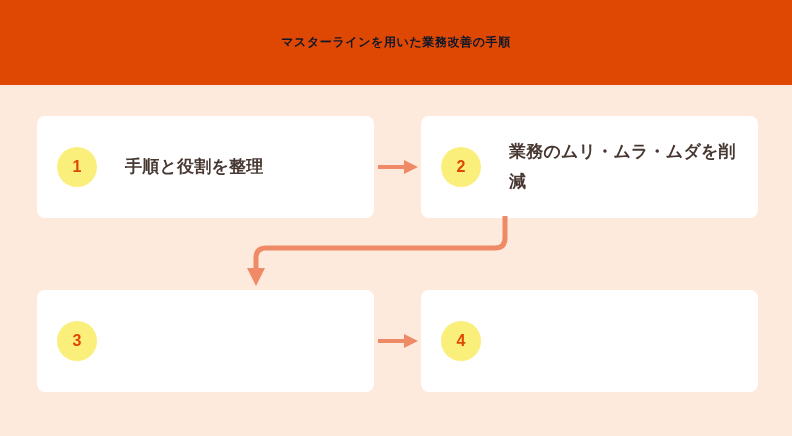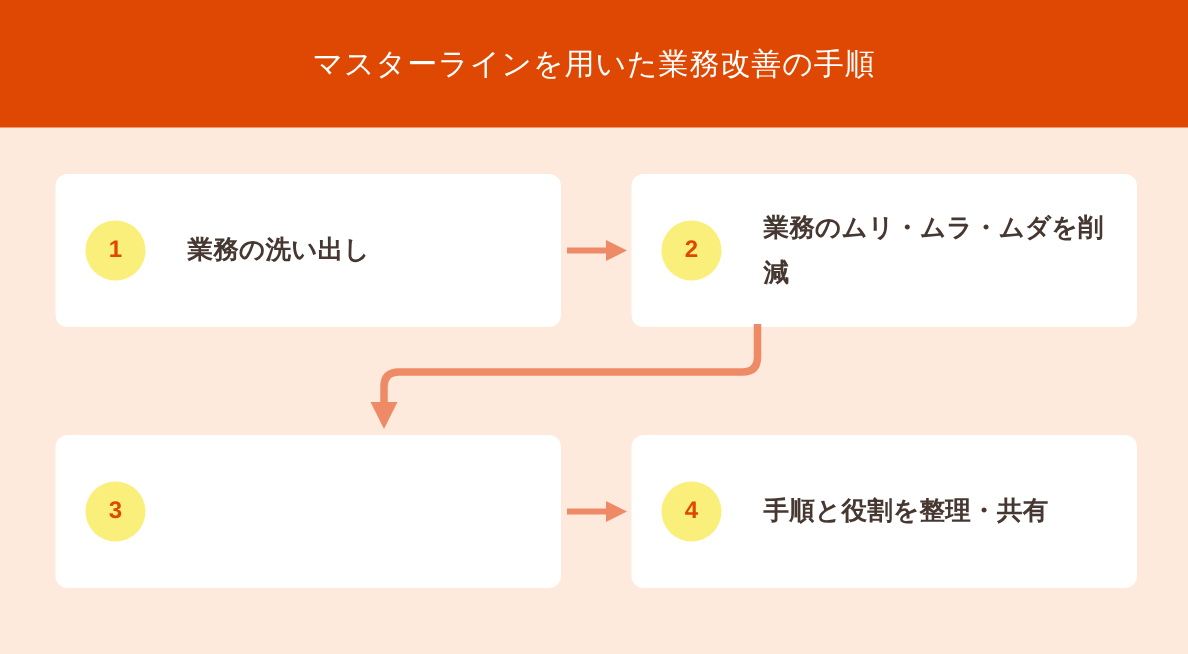--- a/index.html
+++ b/index.html
@@ -30,23 +30,23 @@
     left: 0;
     top: 0;
     width: 792px;
     height: 85px;
     background: #df4803;
     display: flex;
     align-items: center;
     justify-content: center;
   }
   .header-title {
-    color: #ffffff;
-    font-size: 20px;
-    font-weight: normal;
+    color: #0f172a;
+    font-size: 12px;
+    font-weight: bold;
     letter-spacing: 0.6px;
     line-height: 1.2;
     white-space: nowrap;
   }
 
   
   .card {
     position: absolute;
     background: #ffffff;
     border-radius: 8px;
@@ -114,35 +114,34 @@
 <body>
 
 <div class="page">
 
   <div class="header">
     <div class="header-title">マスターラインを用いた業務改善の手順</div>
   </div>
 
   <div class="card card-1">
     <div class="badge">1</div>
-    <div class="card-label">業務の洗い出し</div>
+    <div class="card-label">手順と役割を整理</div>
   </div>
 
   <div class="card card-2">
     <div class="badge">2</div>
     <div class="card-label">業務のムリ・ムラ・ムダを削減</div>
   </div>
 
   <div class="card card-3">
     <div class="badge">3</div>
   </div>
 
   <div class="card card-4">
     <div class="badge">4</div>
-    <div class="card-label">手順と役割を整理・共有</div>
   </div>
 
   <svg class="connector arrow-h" viewBox="0 0 48 54">
     <line x1="4" y1="27" x2="33" y2="27" stroke="#ef8a66" stroke-width="4"></line>
     <polygon points="30,20 44,27 30,34" fill="#ef8a66"></polygon>
   </svg>
 
   <svg class="connector arrow-h-2" viewBox="0 0 48 54">
     <line x1="4" y1="27" x2="33" y2="27" stroke="#ef8a66" stroke-width="4"></line>
     <polygon points="30,20 44,27 30,34" fill="#ef8a66"></polygon>

